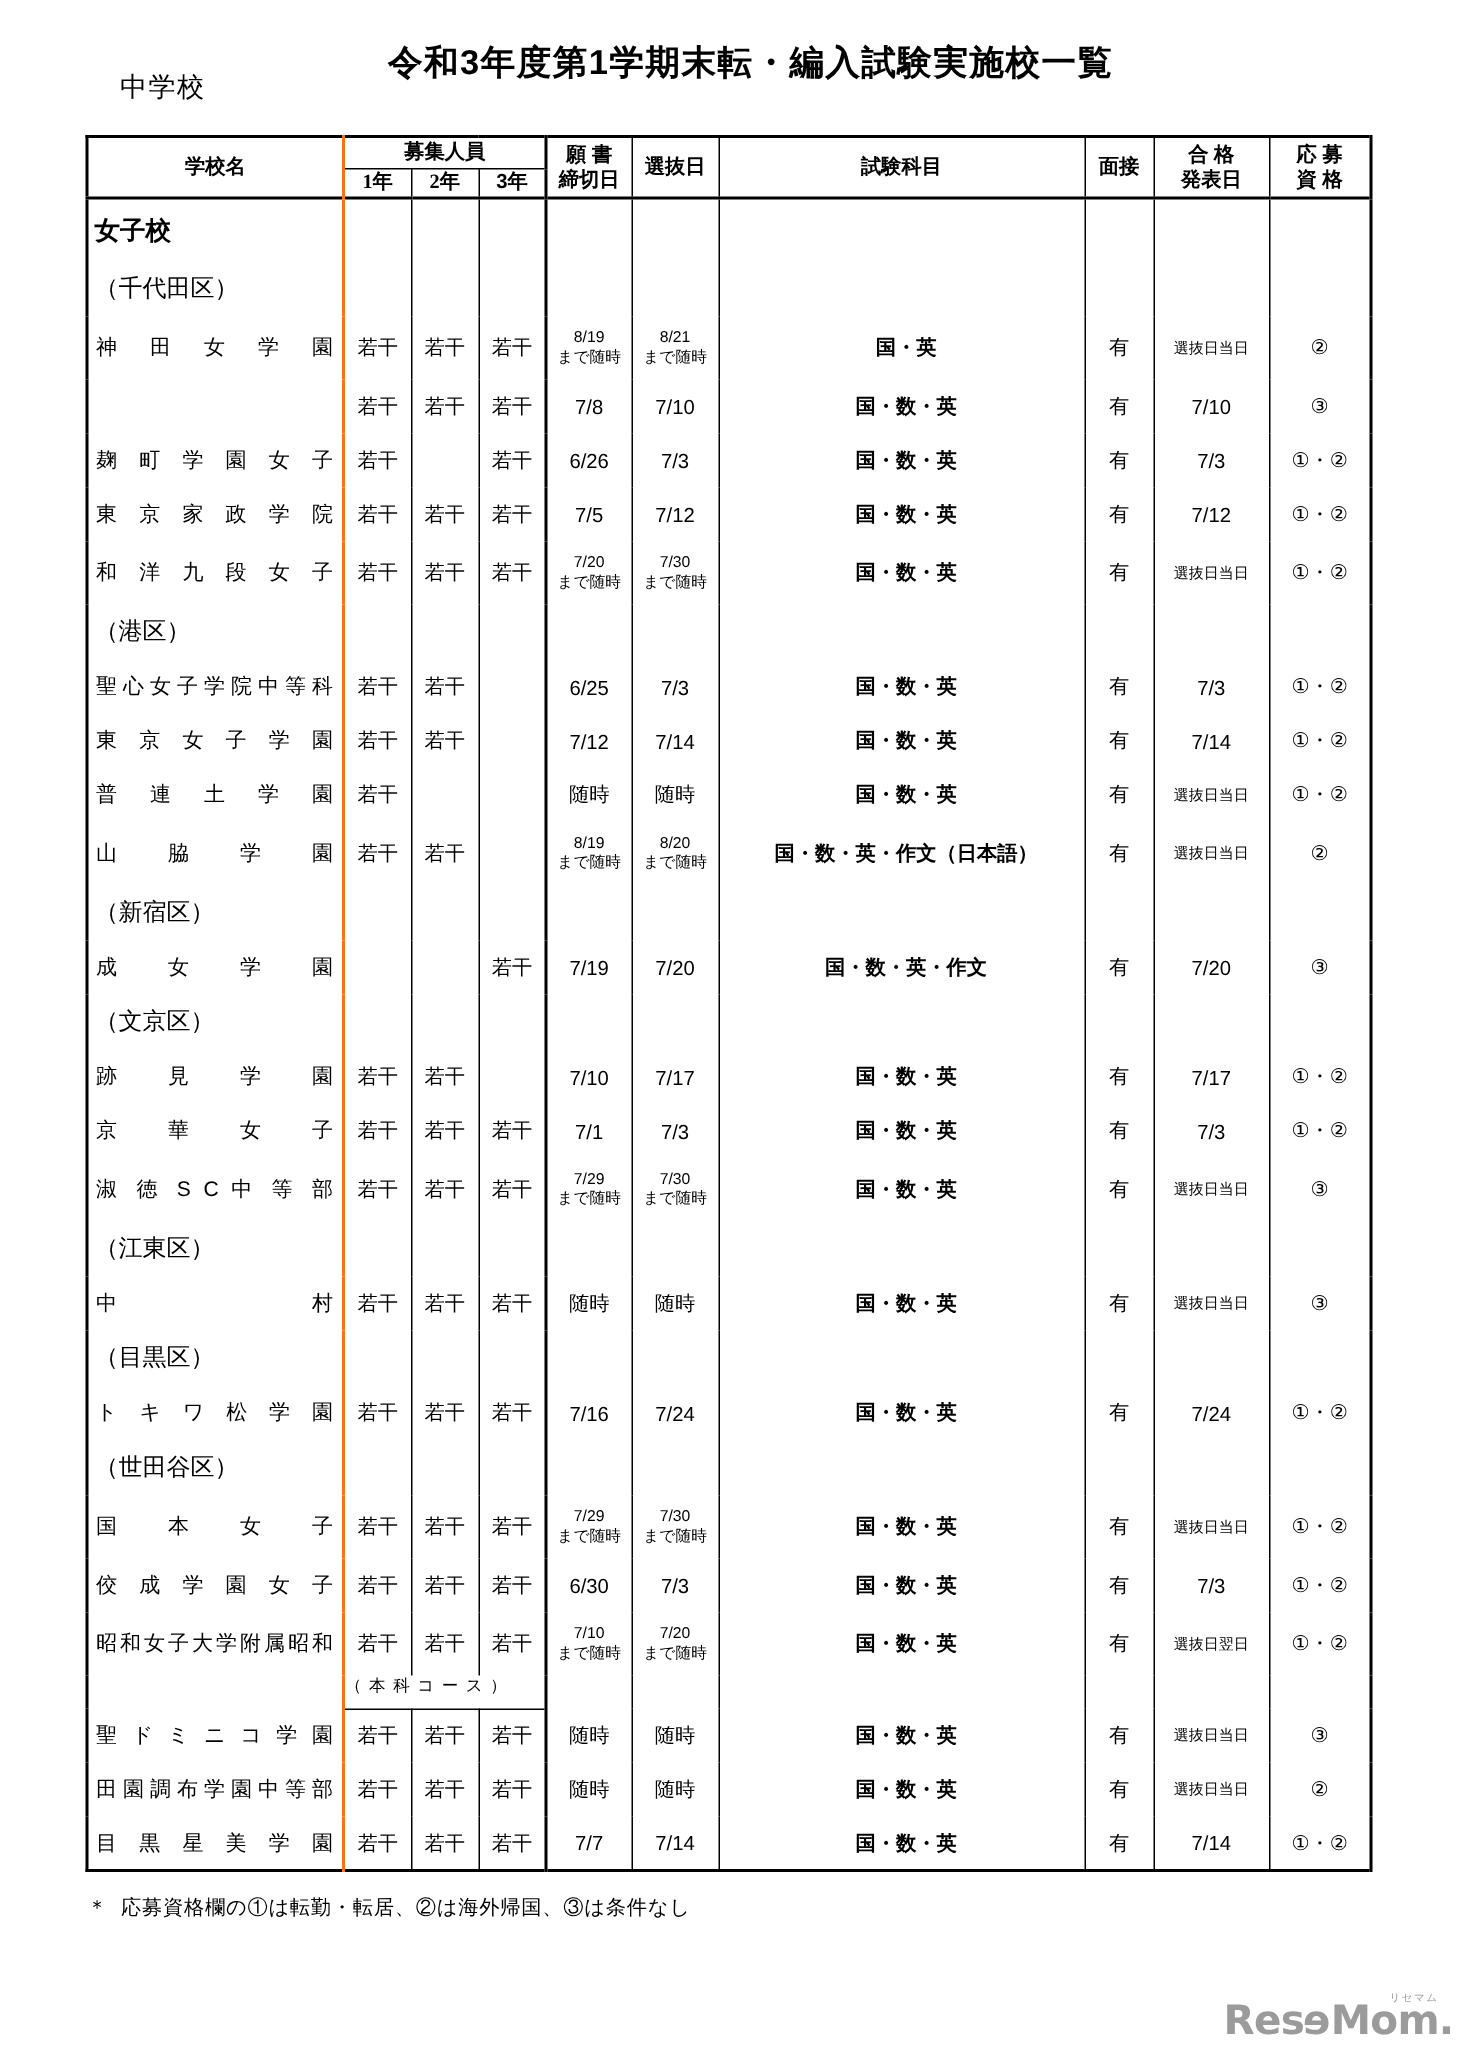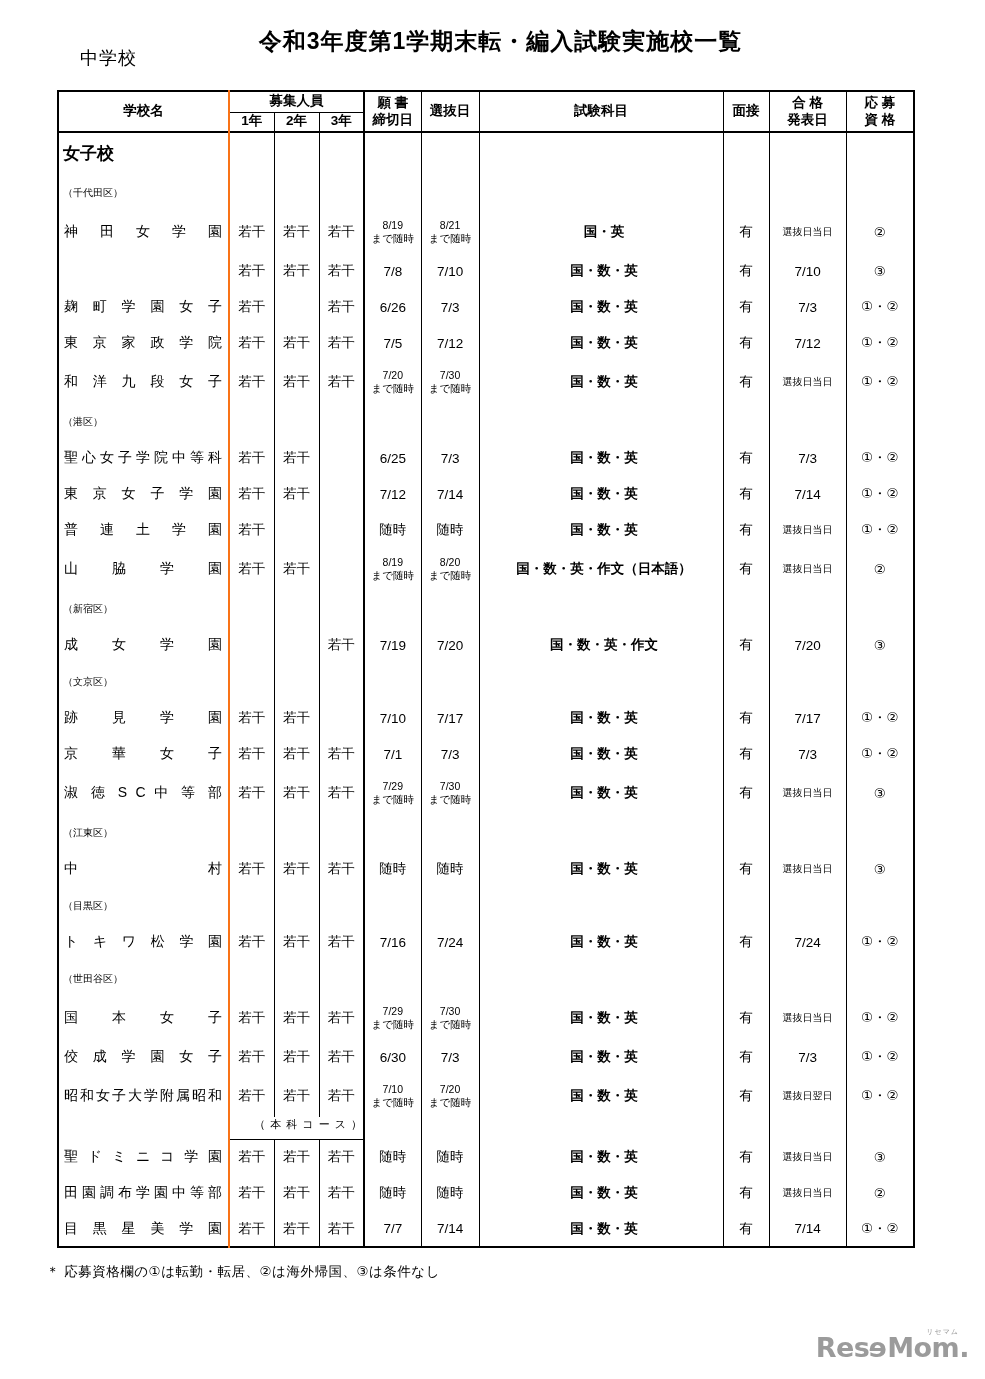--- a/index.html
+++ b/index.html
@@ -30,21 +30,21 @@
   thead th{
     border:1.5px solid #000;
     font-size:13.5px;font-weight:600;line-height:1.25;
     text-align:center;vertical-align:middle;
     background:#fff;
   }
   thead tr.h1{height:21px;}
   thead tr.h2{height:20px;}
   
   .col-name{border-right:2px solid #f97316;}
-  .col-g1,.col-g2{border-right:1.5px solid #000;}
+  .col-g1,.col-g2{border-right:1.5px solid #000;font-family:Liberation Serif, serif;}
   .col-g3{border-right:2px solid #000;text-align:center;}
   .col-deadline,.col-selection,.col-subjects,.col-interview,.col-announce{border-right:1.5px solid #000;}
   .col-qual{border-right:2.5px solid #000;border-radius:12px;}
   tbody td{
     font-size:13.5px;font-weight:500;vertical-align:middle;
     border-top:none;border-bottom:none;
   }
   tbody tr:first-child td{border-top:2.5px solid #000;}
   .row-section{height:42px;padding-left:28px;}
   .row-district{height:37px;}
@@ -52,34 +52,34 @@
   .row-tall{height:42px;margin-left:44px;}
   .row-note{height:22px;}
   .c-name{
     text-align:justify;text-align-last:justify;
     padding:0 6px 0 5px;font-size:14px;white-space:nowrap;
   }
   td.c-name.sec-label,td.c-name.district-label{
     text-align:left;text-align-last:auto;padding-left:4px;
   }
   .sec-label{font-size:17px;font-weight:600;}
-  .district-label{font-size:10px;}
+  .district-label{font-size:16px;}
   .c-center{text-align:center;}
   .c-subjects{text-align:center;padding-left:6px;font-weight:bold;}
   .dline{font-size:10.5px;line-height:1.2;text-align:center;}
   .small-text{font-size:10px;}
   .note-cell{
     border-bottom:1.5px solid #000;
-    font-size:11px;text-align:right;vertical-align:top;
+    font-size:11px;text-align:left;vertical-align:top;
     letter-spacing:1px;line-height:1.4;white-space:nowrap;
   }
   .row-note td{vertical-align:top;}
   .footnote{
-    position:absolute;left:46px;top:1263px;
-    font-size:13.5px;font-weight:500;letter-spacing:0.5px;
+    position:absolute;left:58px;top:1263px;
+    font-size:13.5px;font-weight:500;letter-spacing:0.5px;font-family:Liberation Mono, monospace;
   }
   .logo{
     position:absolute;right:16px;top:1332px;
     color:#9b9b9b;
   }
   .logo-text{
     font-size:27px;font-weight:700;letter-spacing:-0.5px;
     font-family:"DejaVu Sans","Liberation Sans",sans-serif;
   }
   .mirrored{display:inline-block;transform:scaleX(-1);}

